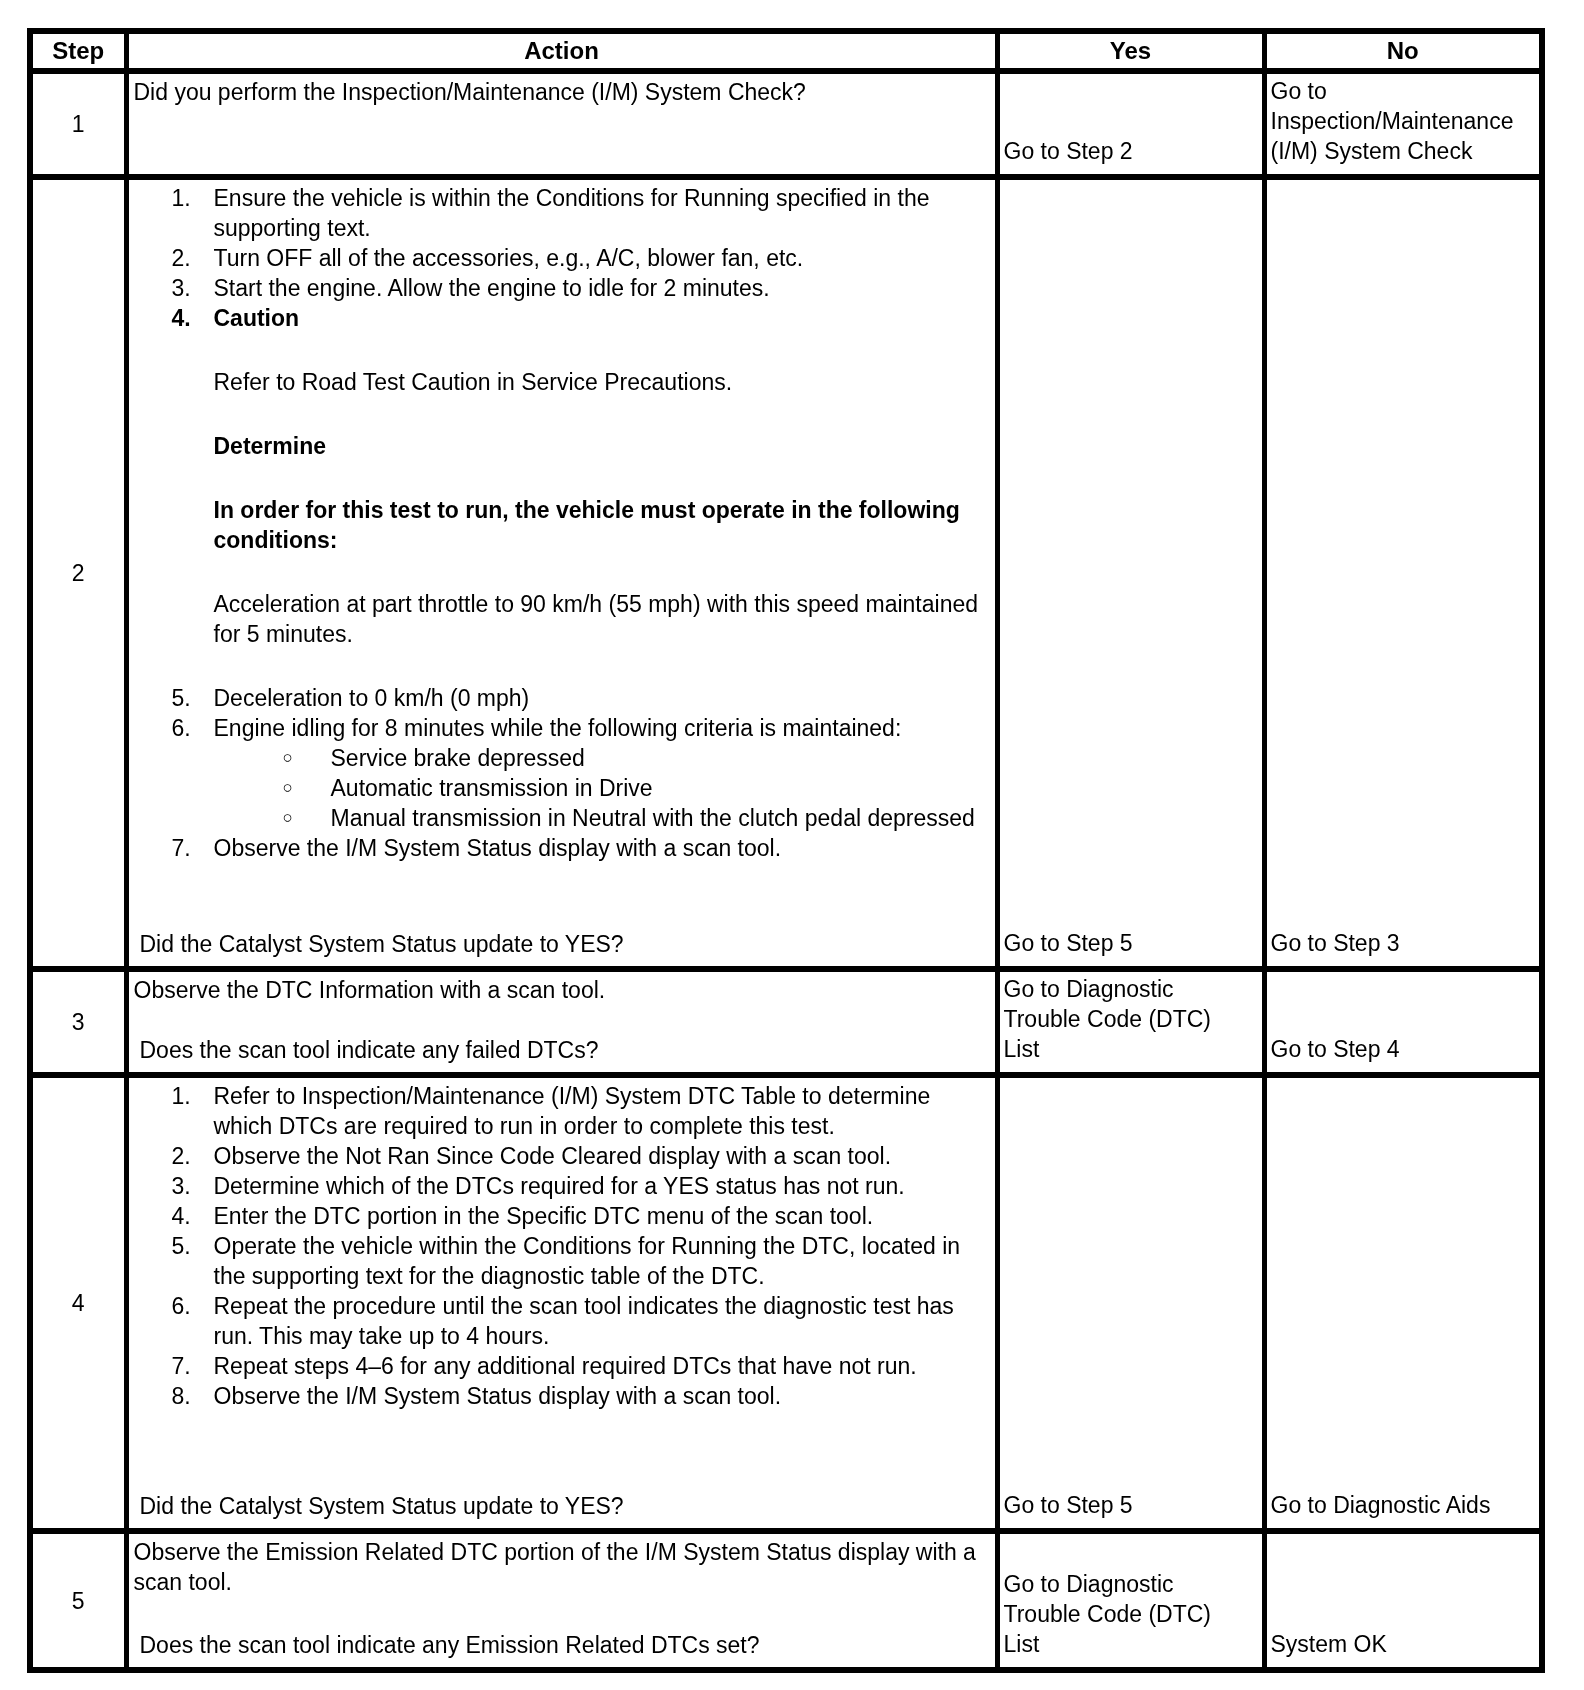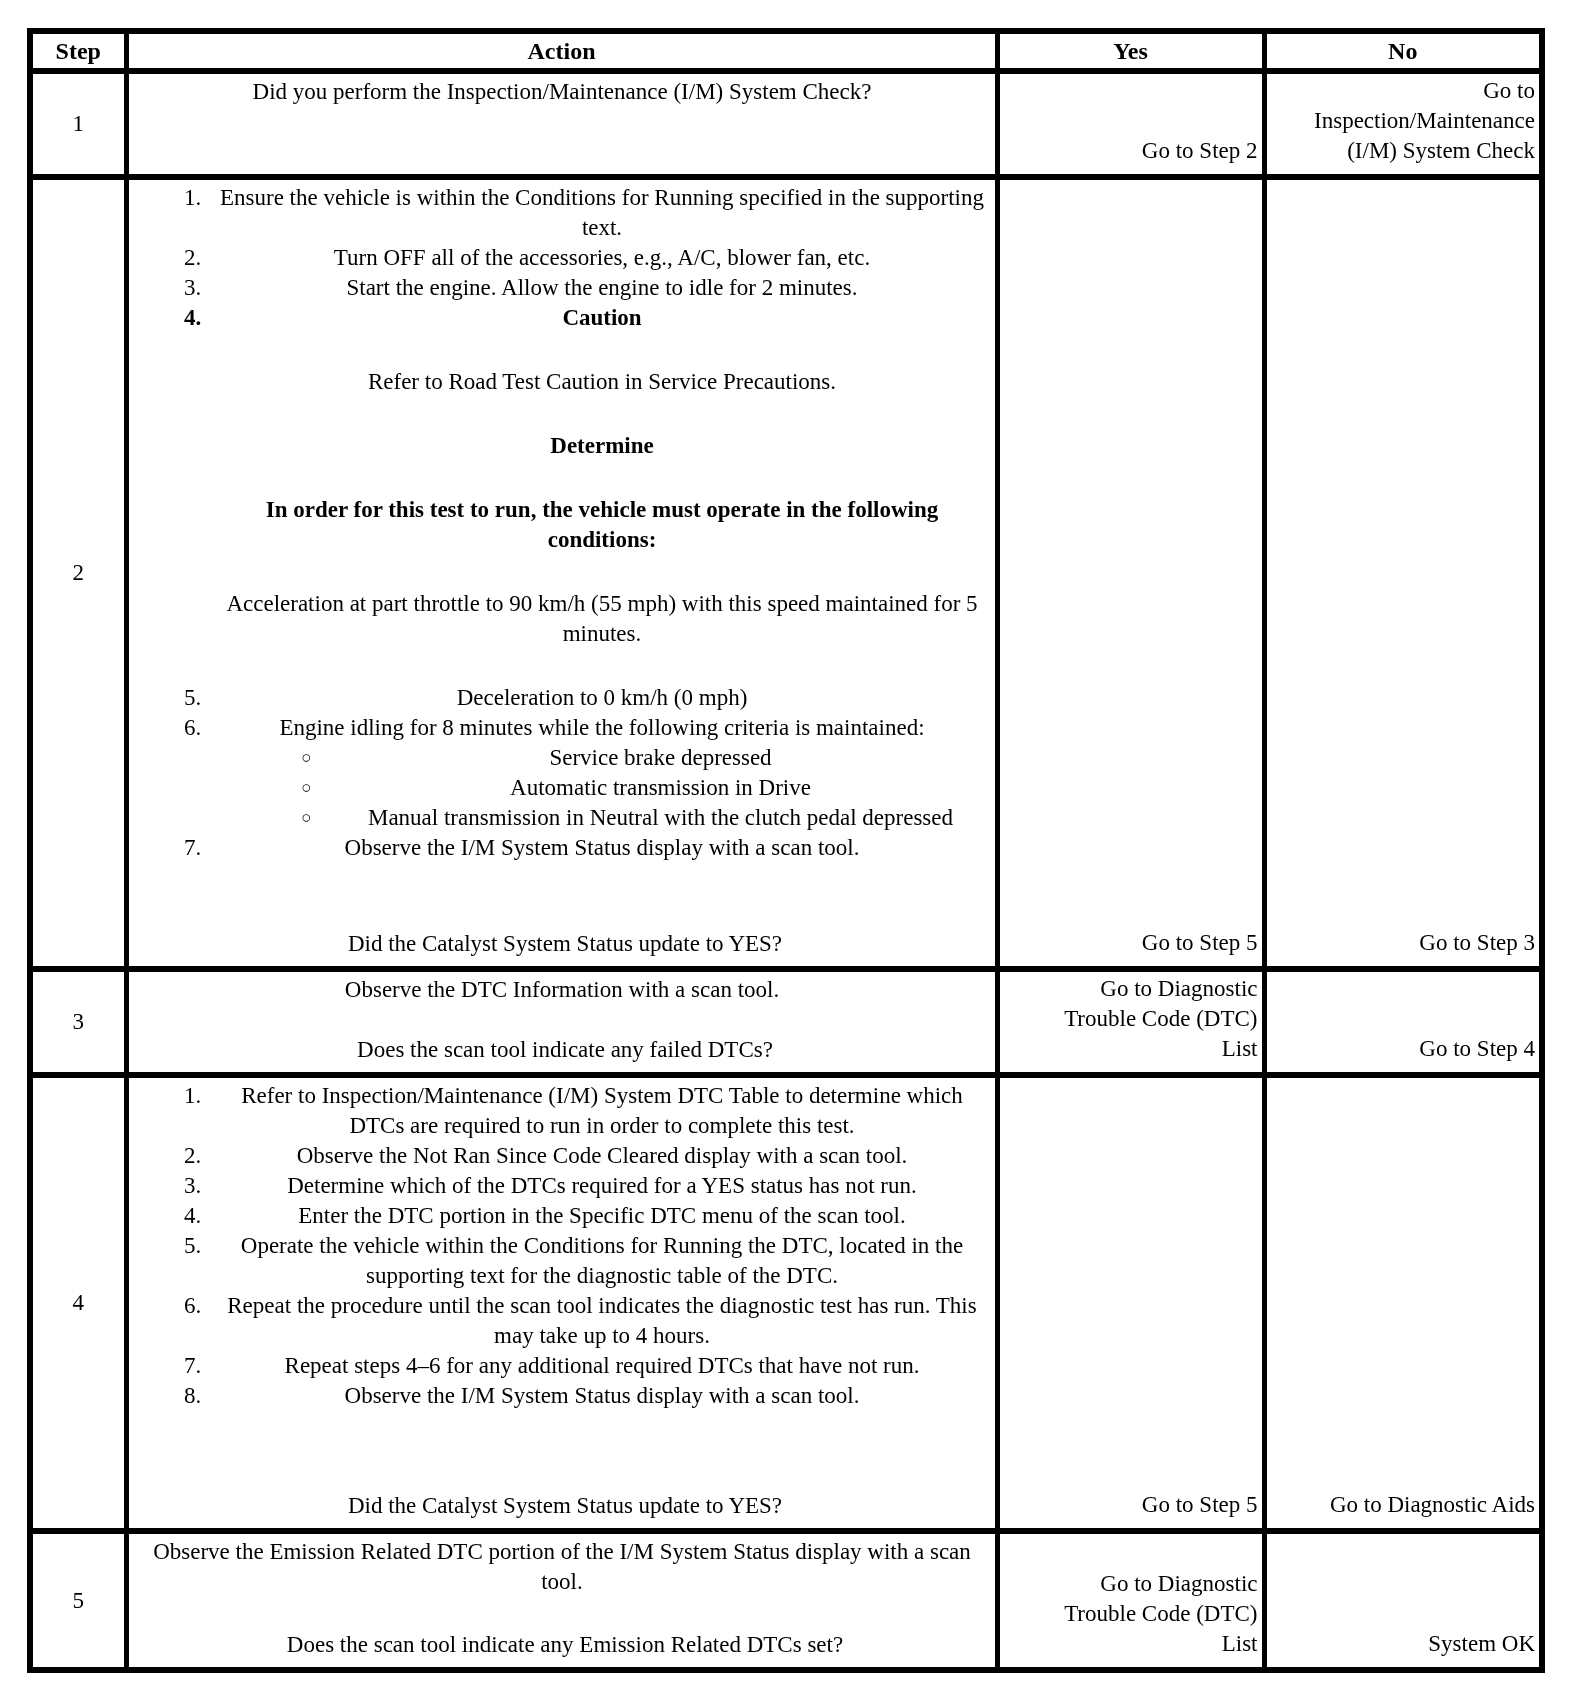--- a/index.html
+++ b/index.html
@@ -1,21 +1,21 @@
 <!DOCTYPE html>
 <html><head>
 <meta charset="utf-8">
 <style>
   html,body{margin:0;padding:0;background:#ffffff;}
   body{
     width:1584px;height:1690px;position:relative;
     font-family:"Liberation Sans","DejaVu Sans",sans-serif;
     color:#000;
   }
-  .page{position:absolute;left:27px;top:28px;font-family:Liberation Serif, serif;}
+  .page{position:absolute;left:27px;top:28px;}
   table.diag{
     border-collapse:collapse;
     table-layout:fixed;
     width:1512px;
     border:6px solid #000;
   }
   th,td{
     border:5px solid #000;
     border-top-width:6px;
     border-bottom-width:6px;
@@ -27,26 +27,26 @@
   tr.r3{height:106px;}
   tr.r4{height:456px;}
   tr.r5{height:139px;}
   th{
     font-size:24px;font-weight:bold;text-align:center;vertical-align:middle;
     padding:0;background:#fff;
   }
   td{font-size:23px;line-height:30px;background:#fff;}
   td.step{text-align:center;vertical-align:middle;padding:0;}
   td.action{
-    vertical-align:top;text-align:center;
+    vertical-align:top;text-align:left;
     padding:3px 4px 8px 5px;
     position:relative;
   }
   td.yes,td.no{
-    vertical-align:bottom;text-align:right;
+    vertical-align:bottom;text-align:left;
     padding:2px 4px 8px 4px;
     margin-top:40px;
   }
   .blk{margin:0;}
   .blk.gap{margin-top:34px;}
   .bold{font-weight:bold;}
   .blk.li{display:flex;align-items:flex-start;}
   .li .num{flex:0 0 80px;padding-left:38px;box-sizing:border-box;}
   .li .txt{flex:1 1 auto;}
   .blk.lip{margin-left:80px;}

